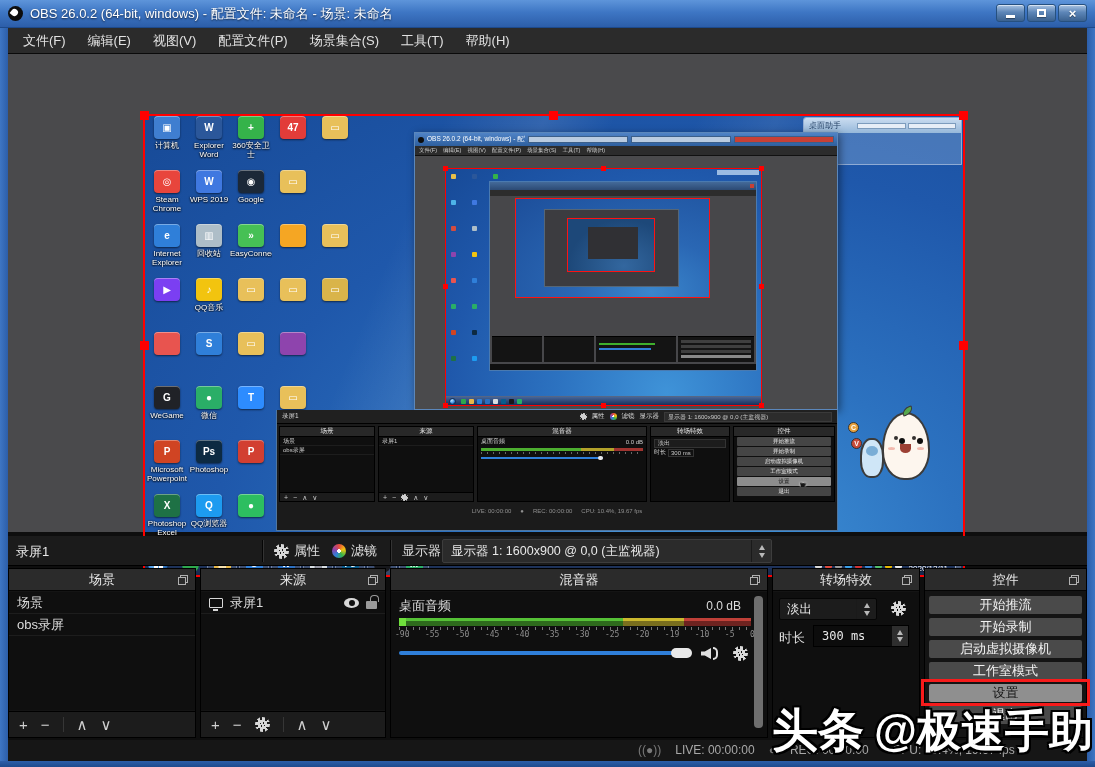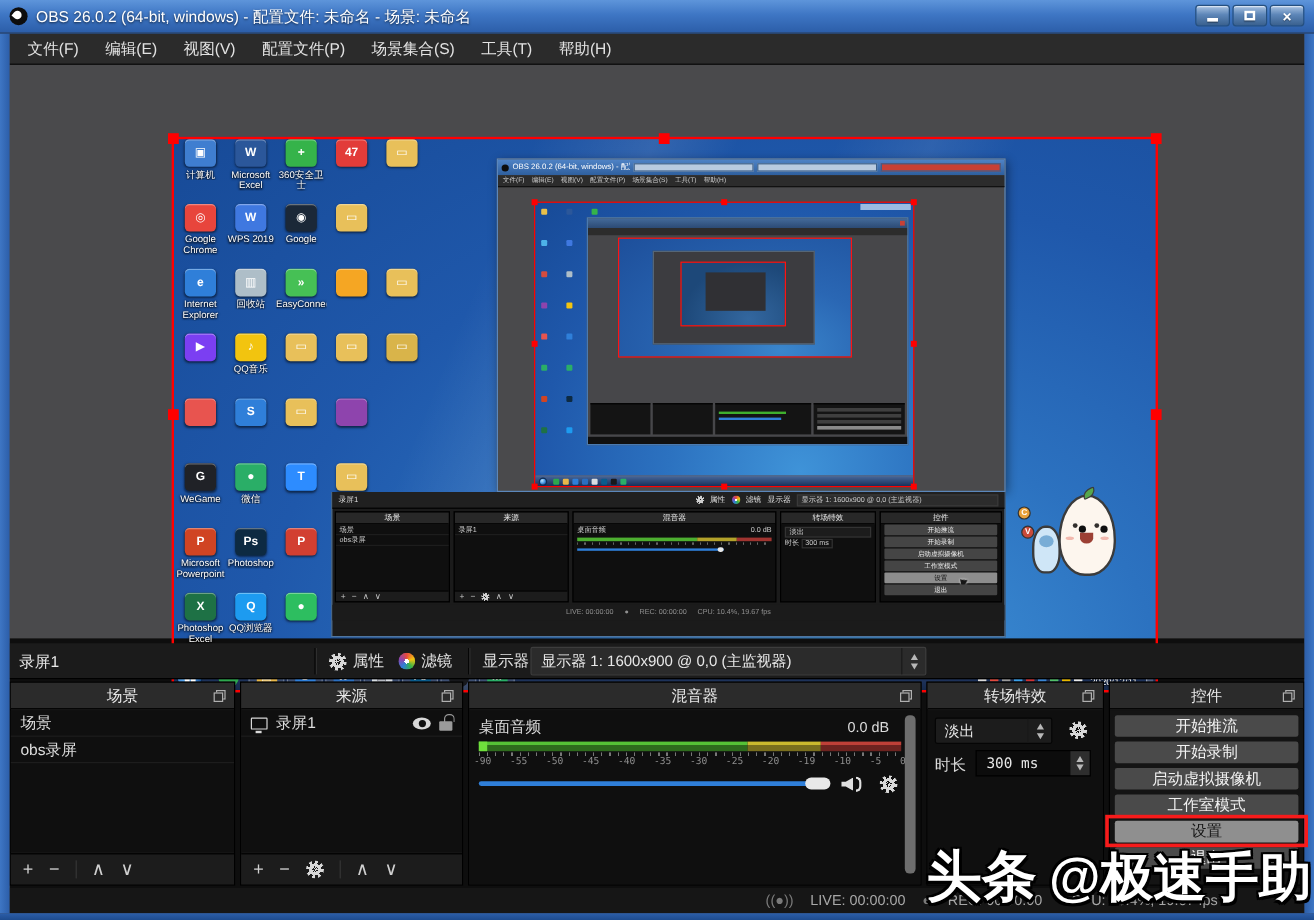--- a/index.html
+++ b/index.html
@@ -326,21 +326,21 @@
       <div class="dicon" style="left:3px;top:2px">
           <span class="ic" style="background: rgb(63, 126, 208);">
             <i>▣</i>
           </span>
           <span class="lbl">计算机</span>
         </div>
       <div class="dicon" style="left:3px;top:56px">
           <span class="ic" style="background: rgb(232, 69, 60);">
             <i>◎</i>
           </span>
-          <span class="lbl">Google Chrome</span>
+          <span class="lbl">Steam Chrome</span>
         </div>
       <div class="dicon" style="left:3px;top:110px">
           <span class="ic" style="background: rgb(47, 127, 217);">
             <i>e</i>
           </span>
           <span class="lbl">Internet Explorer</span>
         </div>
       <div class="dicon" style="left:3px;top:164px">
           <span class="ic" style="background: rgb(123, 63, 242);">
             <i>▶</i>
@@ -368,21 +368,21 @@
       <div class="dicon" style="left:3px;top:380px">
           <span class="ic" style="background: rgb(30, 113, 69);">
             <i>X</i>
           </span>
           <span class="lbl">Photoshop Excel</span>
         </div>
       <div class="dicon" style="left:45px;top:2px">
           <span class="ic" style="background: rgb(43, 87, 154);">
             <i>W</i>
           </span>
-          <span class="lbl">Microsoft Excel</span>
+          <span class="lbl">Explorer Word</span>
         </div>
       <div class="dicon" style="left:45px;top:56px">
           <span class="ic" style="background: rgb(63, 120, 224);">
             <i>W</i>
           </span>
           <span class="lbl">WPS 2019</span>
         </div>
       <div class="dicon" style="left:45px;top:110px">
           <span class="ic" style="background: rgb(174, 190, 200);">
             <i>▥</i>
@@ -515,20 +515,28 @@
           </span>
           <span class="lbl"></span>
         </div>
       <div class="dicon" style="left:171px;top:164px">
           <span class="ic" style="background: rgb(217, 180, 74);">
             <i>▭</i>
           </span>
           <span class="lbl"></span>
         </div>
 
+      <div class="helper">
+        <div class="hw-title">
+          <span>桌面助手</span>
+          <span class="hw-btn"></span>
+          <span class="hw-btn"></span>
+        </div>
+        <div class="hw-body"></div>
+      </div>
 
       <div class="n-top">
         <div class="n-title">
           <span class="dot"></span>
           <span>OBS 26.0.2 (64-bit, windows) - 配置文件: 未命名 - 场景: 未命名</span>
           <span class="n-btn"></span>
           <span class="n-btn"></span>
           <span class="n-btn red"></span>
         </div>
         <div class="n-menu">

